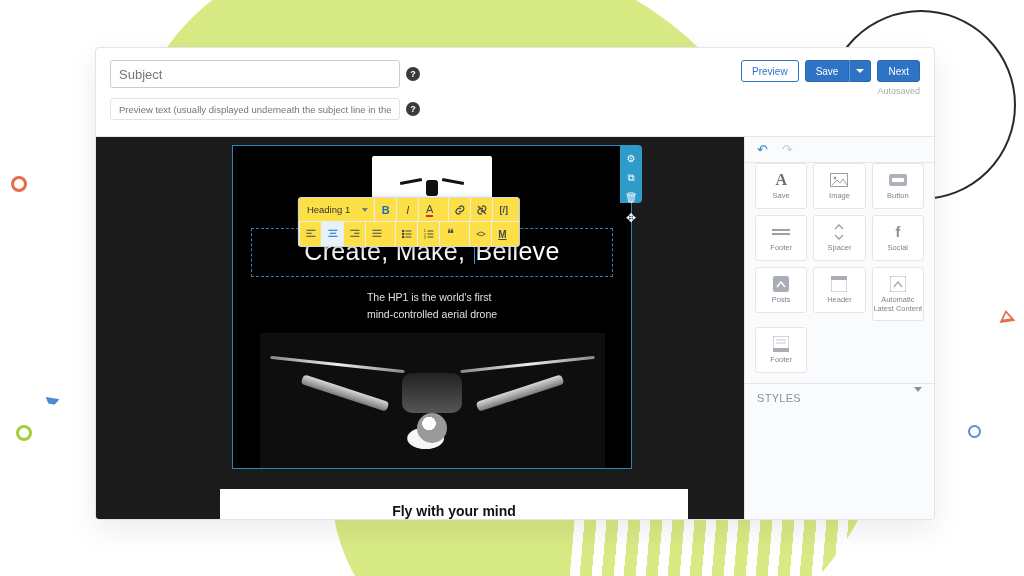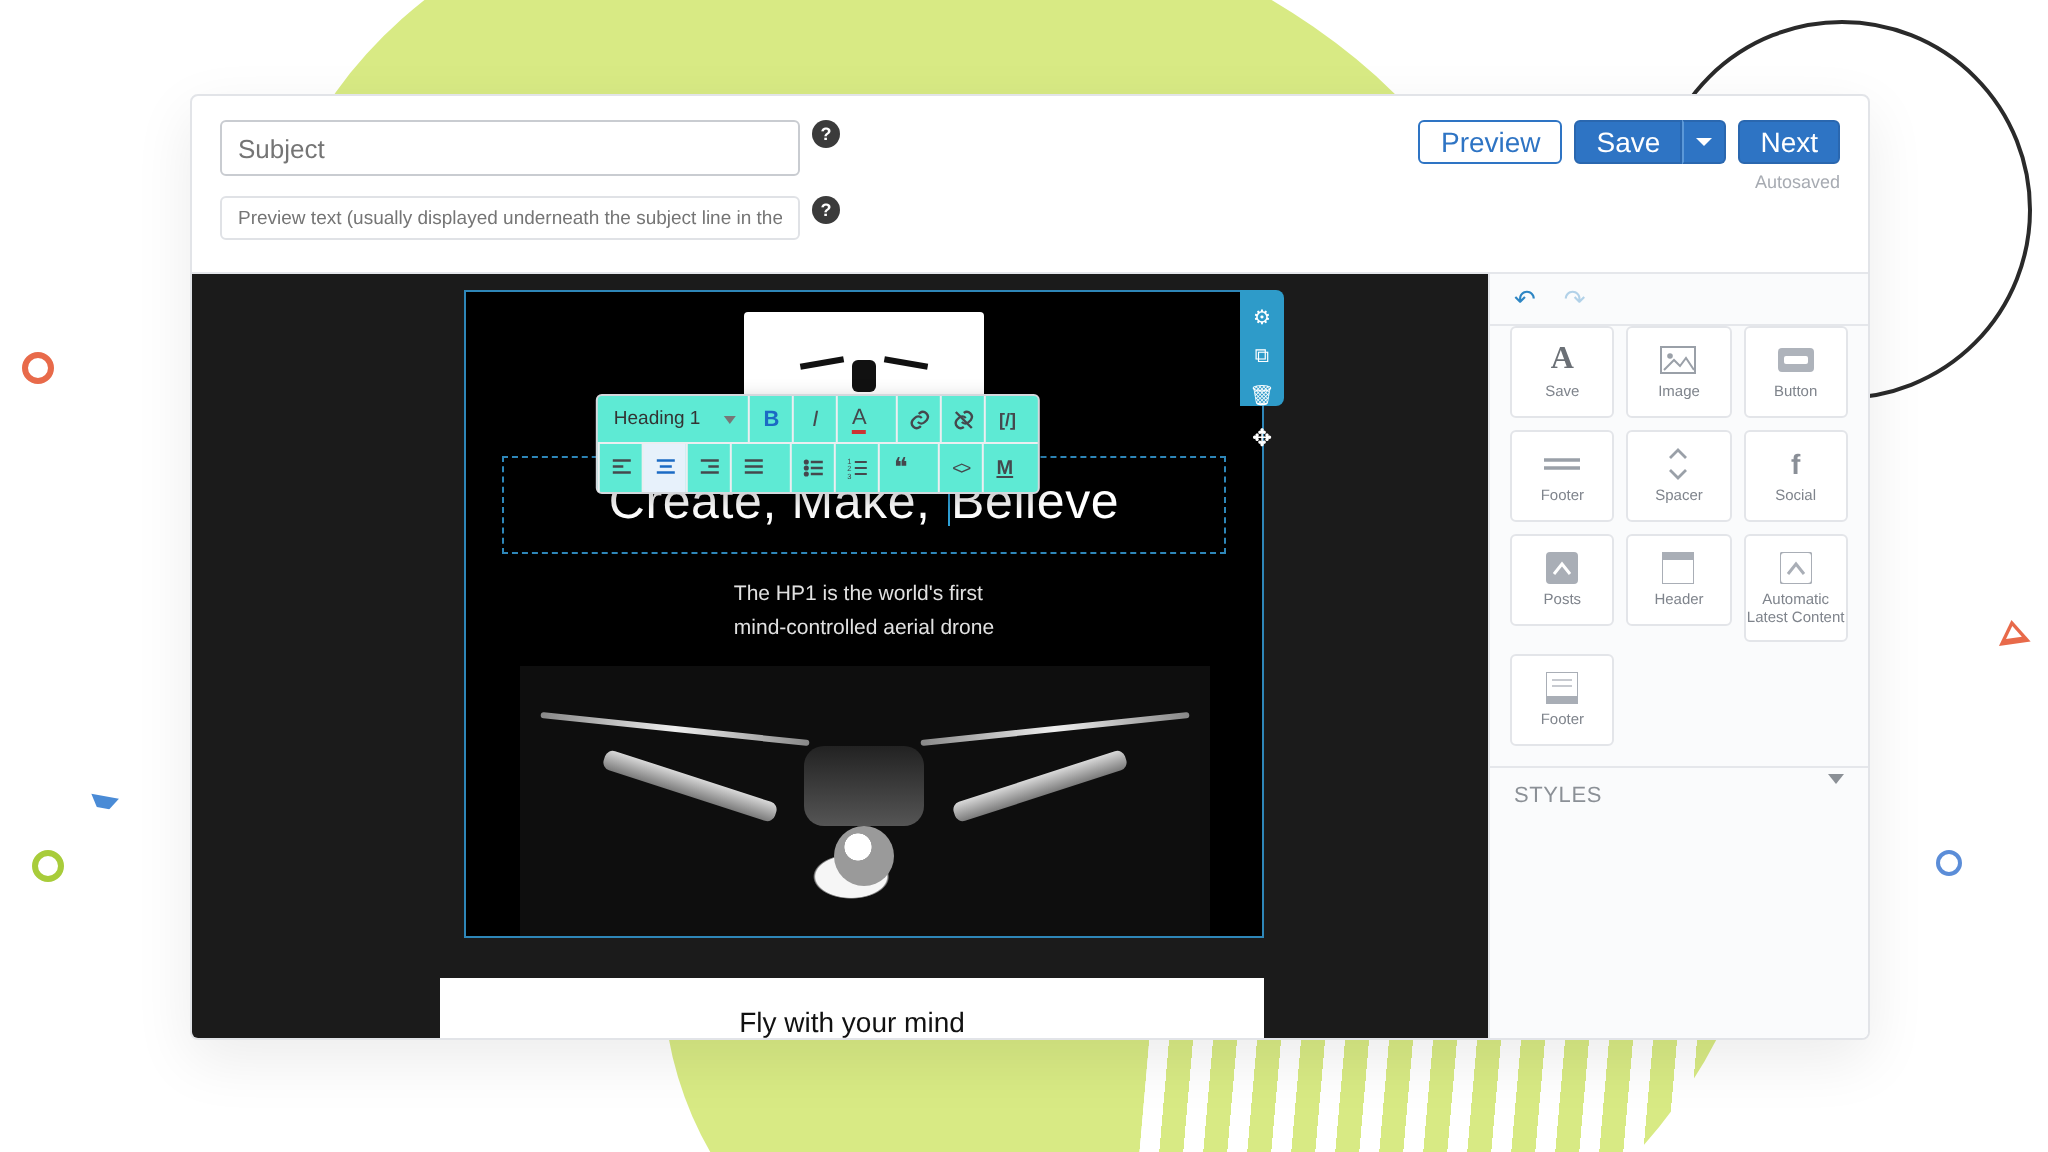--- a/index.html
+++ b/index.html
@@ -47,33 +47,33 @@
     background: #fff; border: 1px solid #e2e4e8; border-radius: 4px;
     box-shadow: 0 10px 30px rgba(0,0,0,.08);
     display: flex; flex-direction: column; overflow: hidden;
   }
 
   .topbar {
     padding: 12px 14px 6px 14px;
     display: flex; align-items: flex-start; gap: 14px;
   }
   .topbar-left { flex:1; }
-  .field-row { display:flex; gap:6px; margin-bottom:10px;}
+  .field-row { display:flex; align-items:center; gap:6px; margin-bottom:10px;}
   .subject-input {
     width: 290px; height: 28px; border:1px solid #c9ccd1; border-radius:3px; padding: 0 8px;
     font-size: 13px; color:#777;
   }
   .preview-input {
     width: 290px; height: 22px; border:1px solid #e0e2e6; border-radius:3px; padding: 0 8px;
     font-size: 9.5px; color:#8b8f95;
   }
   .help { width:14px;height:14px;border-radius:50%;background:#3b3b3b;color:#fff;font-size:9px;line-height:14px;text-align:center;font-weight:bold;}
   .topbar-right { display:flex; flex-direction:column; align-items:flex-end; gap:4px; }
   .btn-row { display:flex; gap:6px; }
-  .btn { height:22px; font-size:14px; padding:0 10px; border-radius:3px; cursor:pointer; display:flex;align-items:center;}
+  .btn { height:22px; font-size:10px; padding:0 10px; border-radius:3px; cursor:pointer; display:flex;align-items:center;}
   .btn-outline { background:#fff;border:1px solid #2e74c4;color:#2e74c4;}
   .btn-primary { background:#2e74c4;border:1px solid #2a67af;color:#fff;}
   .btn-split   { background:#2e74c4;border:1px solid #2a67af;border-left:1px solid #5b98d8;color:#fff;width:20px;justify-content:center;margin-left:-6px;border-radius:0 3px 3px 0;}
   .btn-split::after{content:"";border:4px solid transparent;border-top:4px solid #fff;transform:translateY(2px);}
   .autosaved { font-size:9px;color:#a7abb2;}
 
   
   .body { flex:1; display:flex; border-top:1px solid #e5e7eb; min-height:0;}
   .canvas-area { flex:1; background:#1b1b1b; position:relative; overflow:hidden;}
   .canvas {
@@ -105,34 +105,34 @@
   }
   .rotor{position:absolute;height:3px;background:linear-gradient(90deg,#888,#eee,#888);border-radius:2px;}
   .rotor.r1{width:135px;left:10px;top:30px;transform:rotate(6deg);}
   .rotor.r2{width:135px;right:10px;top:30px;transform:rotate(-6deg);}
   .arm{position:absolute;width:90px;height:10px;background:linear-gradient(#d9d9d9,#7a7a7a);top:55px;border-radius:4px;}
   .arm.a1{left:40px;transform:rotate(18deg);}
   .arm.a2{right:40px;transform:rotate(-18deg);}
   .hub{position:absolute;left:50%;top:40px;transform:translateX(-50%);width:60px;height:40px;background:linear-gradient(#222,#555);border-radius:10px;}
   .cam{position:absolute;left:50%;top:80px;transform:translateX(-50%);width:30px;height:30px;border-radius:50%;background:radial-gradient(circle at 40% 35%,#fff 0 25%,#9a9a9a 26% 100%);}
 
-  .below { width:412px; background:#fff; color:#111; text-align:center; font-weight:400; font-size:14px; padding:14px 4px; margin-top:0;}
+  .below { width:468px; background:#fff; color:#111; text-align:center; font-weight:700; font-size:14px; padding:14px 4px; margin-top:0;}
   .below-wrap{position:absolute;left:50%;transform:translateX(-50%);top:352px;width:400px;}
 
   .handle-rail{
     position:absolute;top:8px;right:calc(50% - 200px - 22px);
     width:22px;background:#2e9bc9;border-radius:0 4px 4px 0;
     display:flex;flex-direction:column;gap:8px;padding:8px 0;align-items:center;
   }
   .handle-rail span{color:#fff;font-size:10px;}
 
   
   .tb {
     position:absolute; left:50%; transform:translateX(-55%); top:60px;
-    background:#5eead4; border:1px solid #d5d8dd; border-radius:3px;
+    background:#fde047; border:1px solid #d5d8dd; border-radius:3px;
     box-shadow:0 3px 10px rgba(0,0,0,.25);
     width:222px;
   }
   .tb-row{display:flex;align-items:center;height:24px;border-bottom:1px solid #eceef1;}
   .tb-row:last-child{border-bottom:none;}
   .tb-sel{font-size:9.5px;padding:0 6px 0 8px;color:#333;display:flex;align-items:center;gap:12px;}
   .tb-sel::after{content:"";border:3px solid transparent;border-top:4px solid #777;transform:translateY(2px);}
   .tb-btn{width:22px;height:24px;display:flex;align-items:center;justify-content:center;font-size:11px;color:#45484d;cursor:pointer;border-left:1px solid #eceef1;}
   .tb-btn.bold{font-weight:800;color:#1b6ac4;}
   .tb-btn.active{background:#e7f1fb;color:#1b6ac4;}

